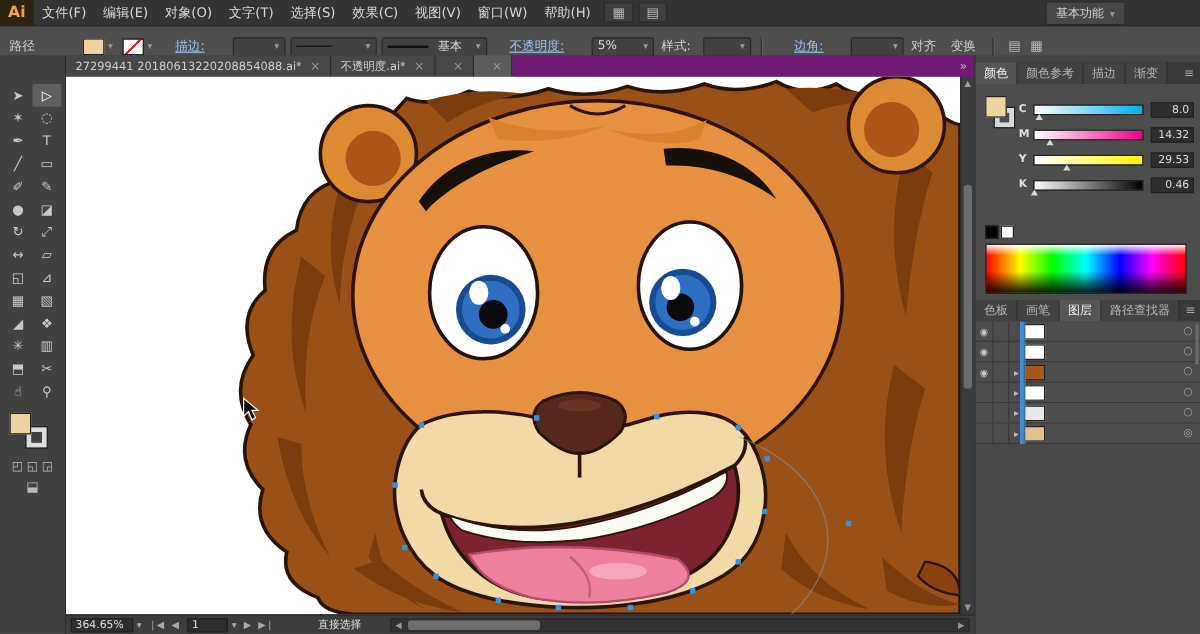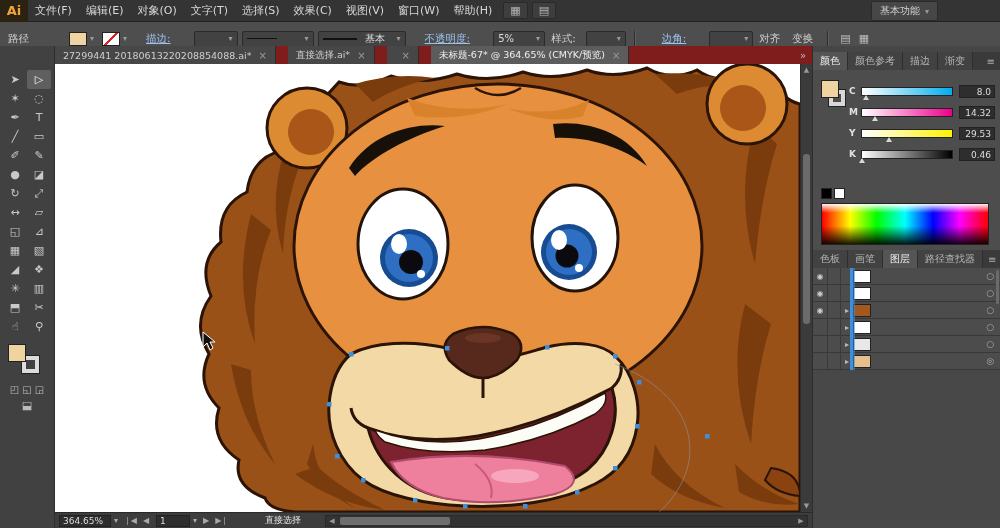--- a/index.html
+++ b/index.html
@@ -32,21 +32,21 @@
                display:flex; align-items:center; justify-content:space-between;
                padding:0 4px; margin-left:4px; font-size:10px; color:#ddd; }
   .cb-line { display:inline-block; width:34px; height:2px; background:#111; }
   .cb-line-thin { display:inline-block; width:30px; height:1px; background:#111; }
   .cb-divider { width:1px; height:16px; background:#2e2e2e; margin:0 8px;
                 box-shadow:1px 0 0 #5e5e5e; }
   .cb-iconbtn { color:#bbb; font-size:11px; margin:0 4px; }
 
   
   #tabbar { position:absolute; left:55px; top:46px; width:757px; height:18px;
-            background:#7f1d1d; display:flex; align-items:stretch;gap:12px; }
+            background:#701a75; display:flex; align-items:stretch; }
   .doc-tab { display:flex; align-items:center; background:#474747; border-right:1px solid #2c2c2c;
              padding:0 8px; font-size:9.5px; color:#cfcfcf; white-space:nowrap; }
   .doc-tab.active { background:#5c5c5c; color:#efefef; }
   .doc-tab .close { margin-left:7px; color:#9a9a9a; font-size:10px; }
   #tab-overflow { margin-left:auto; color:#bbb; font-size:10px; padding:0 6px;
                   display:flex; align-items:center; }
 
   
   #toolbar { position:absolute; left:0; top:46px; width:55px; height:482px;
              background:#414141; border-right:1px solid #2d2d2d; padding-top:24px; }
@@ -205,28 +205,27 @@
   <span class="cb-iconbtn">▤</span>
   <span class="cb-iconbtn">▦</span>
 </div>
 
 <div id="tabbar">
   <span class="doc-tab">
     <span>27299441 20180613220208854088.ai*</span>
     <span class="close">×</span>
   </span>
   <span class="doc-tab">
-    <span>直接选择.ai*</span>
+    <span>不透明度.ai*</span>
     <span class="close">×</span>
   </span>
   <span class="doc-tab">
     <span class="close">×</span>
   </span>
   <span class="doc-tab active">
-    <span>未标题-67* @ 364.65% (CMYK/预览)</span>
     <span class="close">×</span>
   </span>
   <span id="tab-overflow">»</span>
 </div>
 
 <div id="toolbar">
   <div id="tool-grid">
     <div class="tool">➤</div>
     <div class="tool active">▷</div>
     <div class="tool">✶</div>

